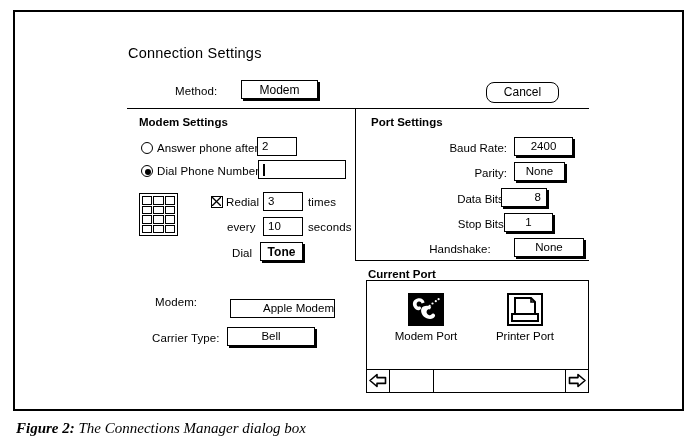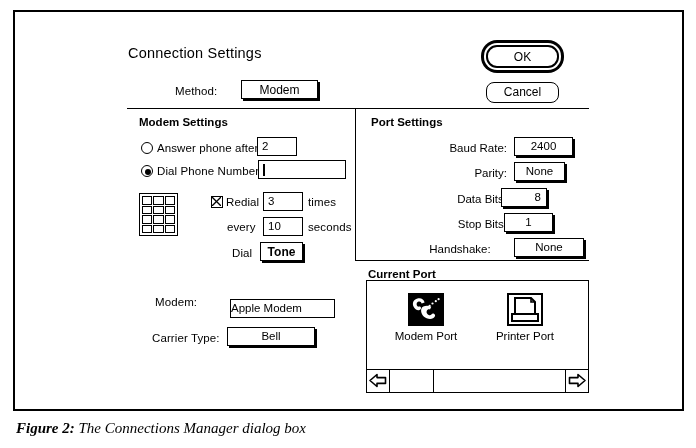--- a/index.html
+++ b/index.html
@@ -232,21 +232,21 @@
   #label-modem { left: 140px; top: 284px; }
   #popup-modem {
     left: 215px; top: 287px;
     width: 105px; height: 19px;
     border: 1.5px solid #000;
     background: #fff;
     box-sizing: border-box;
   }
   #popup-modem .val {
     position: absolute; left: 0; right: 0; top: 2px;
-    text-align: left; font-size: 11.5px;
+    text-align: right; font-size: 11.5px;
   }
   #label-carrier { left: 137px; top: 320px; }
   #popup-carrier {
     left: 212px; top: 315px;
     width: 88px; height: 19px;
     border: 1.5px solid #000;
     background: #fff;
     box-sizing: border-box;
     box-shadow: 2px 2px 0 0 #000;
   }
@@ -328,23 +328,20 @@
 
 <div id="dialog-frame">
 
   <div class="abs" id="title-text">Connection Settings</div>
 
   <div class="abs lbl" id="method-label">Method:</div>
   <div class="abs" id="method-popup">
     <span class="val">Modem</span>
   </div>
 
-  <div class="abs" id="ok-button">
-    <span class="blabel">OK</span>
-  </div>
   <div class="abs" id="cancel-button">
     <span class="blabel">Cancel</span>
   </div>
 
   <div class="abs" id="divider-h-top"></div>
   <div class="abs" id="divider-v-mid"></div>
   <div class="abs" id="divider-h-mid"></div>
 
   <div class="abs grp-title" id="modem-settings-title">Modem Settings</div>
 

